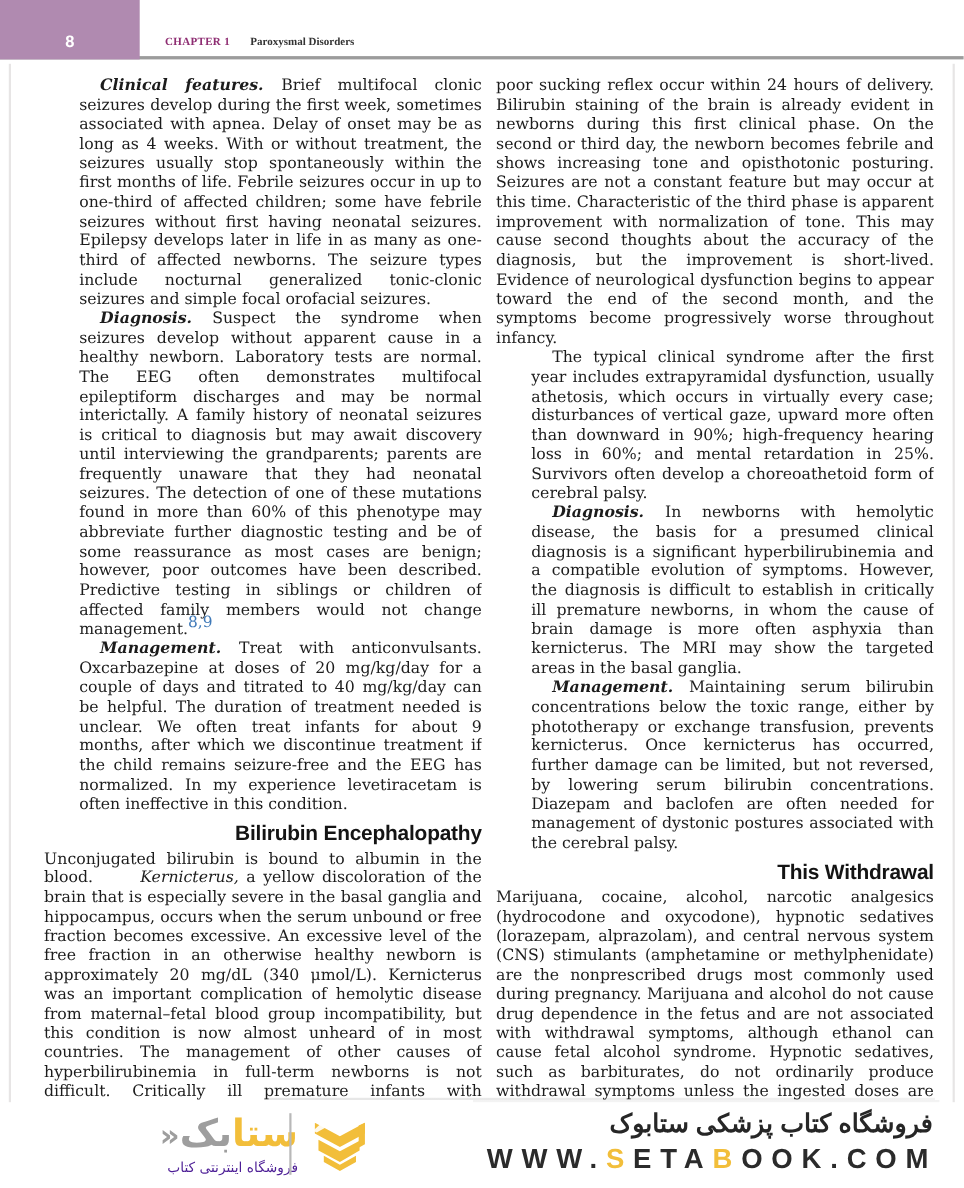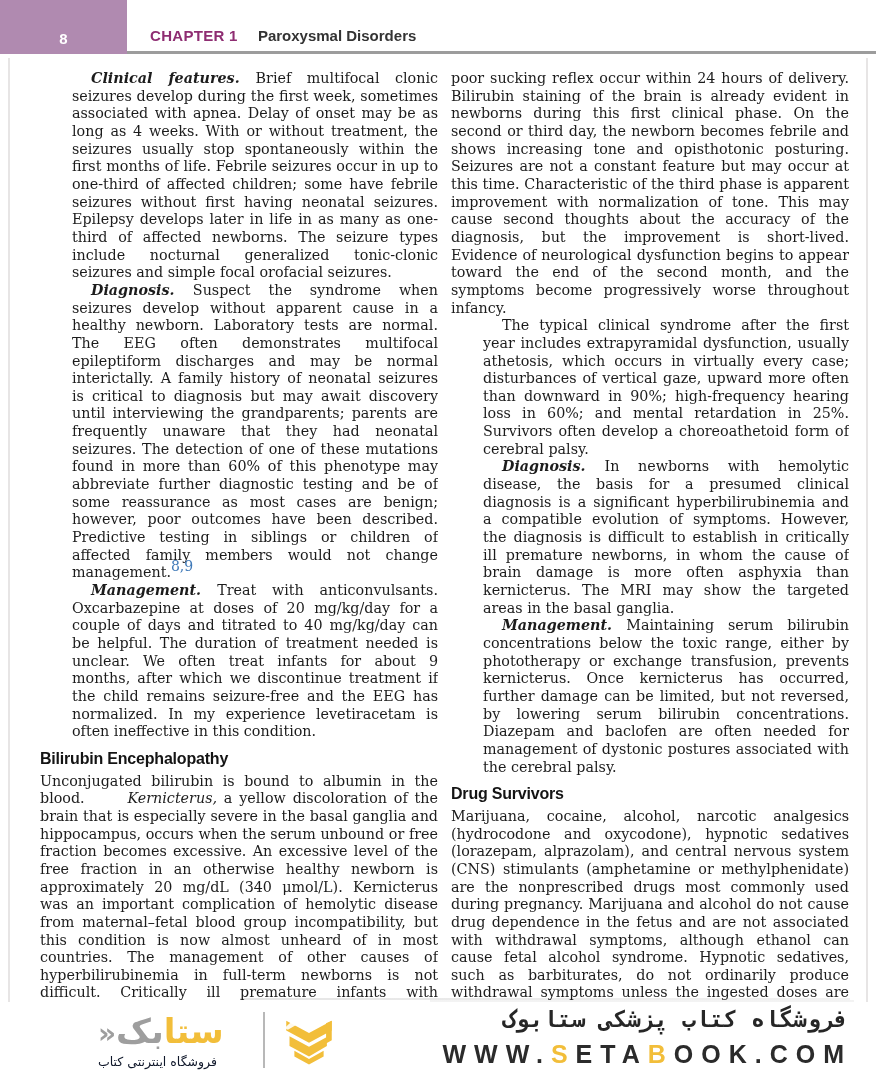--- a/index.html
+++ b/index.html
@@ -21,22 +21,22 @@
   .page-num-block {
     position: absolute; left: 0; top: 0; width: 127px; height: 54px;
     background: #b08ab0;
     display: flex; align-items: flex-end; justify-content: center;
     padding-bottom: 7px;
     font-family: "Liberation Sans", sans-serif;
     font-weight: bold; font-size: 15px; color: #ffffff;
   }
   .chapter-line {
     position: absolute; left: 150px; bottom: 7px;
-    font-family: Liberation Sans, sans-serif;
-    font-size: 15px; white-space: nowrap; margin-top: 44px;
+    font-family: Liberation Serif, serif;
+    font-size: 10px; white-space: nowrap; margin-top: 44px;
   }
   .chapter-label { color: #8e2d72; font-weight: bold; letter-spacing: .3px; }
   .chapter-title { color: #333333; font-weight: bold; margin-left: 16px; }
 
   
   .content {
     position: absolute; top: 70px; left: 40px;
     width: 810px; height: 933px;
     overflow: hidden;
     display: flex; gap: 13px;
@@ -49,71 +49,71 @@
     color: #1c1c1c;
     overflow: hidden;
   }
   .para { margin: 0; }
   .para.indent { text-indent: 19px; margin-left: 32px; }
   .seg-lead { font-weight: bold; font-style: italic; }
   .seg-italic { font-style: italic; margin-left: 36px; }
   sup.seg-sup { color: #3f79b8; font-size: 14px; line-height: 0; font-family: "DejaVu Serif", serif; }
   .col-heading {
     font-family: "Liberation Sans", sans-serif;
-    font-size: 16px; font-weight: bold; color: #141414;
+    font-size: 19px; font-weight: bold; color: #141414;
     letter-spacing: -0.2px;
     margin: 9px 0 5px 0;
-    text-align: left;
+    text-align: right;
   }
 
   
   .scan-cut-line {
     position: absolute; top: 998px; left: 240px; right: 26px; height: 2px;
     background: linear-gradient(90deg, rgba(0,0,0,0.10), rgba(0,0,0,0.05));
   }
   .scan-shadow-band {
     position: absolute; top: 1000px; left: 430px; right: 22px; height: 20px;
     background: linear-gradient(rgba(0,0,0,0.05), rgba(0,0,0,0.0));
   }
   .scan-edge-left  { position: absolute; left: 8px;  top: 58px; height: 950px; width: 2px; background: #e7e5e5; }
   .scan-edge-right { position: absolute; left: 866px; top: 58px; height: 950px; width: 2px; background: #e7e5e5; }
 
   
   .page-footer { position: absolute; left: 0; top: 1002px; width: 876px; height: 78px; background: #ffffff; }
 
   .logo-left {
-    position: absolute; left: 98px; top: 10px; width: 162px;
-    text-align: left;
+    position: absolute; left: 109px; top: 10px; width: 162px;
+    text-align: right;
     font-family: "DejaVu Sans", sans-serif;
   }
   .logo-wordmark {
     direction: rtl; unicode-bidi: isolate;
     font-size: 34px; font-weight: bold; line-height: 38px;
     white-space: nowrap;
   }
   .wordmark-yellow { color: #f2be3a; }
   .wordmark-gray { color: #9e9e9e; }
   .wordmark-chevrons { color: #9e9e9e; font-size: 28px; }
   .logo-tagline {
     margin-top: 1px;
-    font-size: 12.5px; color: #0f172a; line-height: 16px;
+    font-size: 12.5px; color: #4c1d95; line-height: 16px;
     direction: rtl;
   }
   .logo-divider {
     position: absolute; left: 263px; top: 10px; width: 2px; height: 56px;
     background: #b8b8b8;
   }
   .logo-emblem { position: absolute; left: 283px; top: 8px; }
 
   .footer-right {
     position: absolute; right: 24px; top: 4px; width: 560px;
     text-align: right;
   }
   .footer-persian {
-    font-family: Liberation Mono, monospace;
+    font-family: Liberation Sans, sans-serif;
     font-size: 23px; font-weight: bold; color: #262626;
     line-height: 30px; direction: rtl;
     padding-right: 4px;
   }
   .footer-url {
     font-family: "Liberation Sans", sans-serif;
     font-weight: bold; font-size: 25px; letter-spacing: 8px;
     color: #2b2b2b; line-height: 36px; white-space: nowrap;
   }
   .url-dark { color: #2b2b2b; }
@@ -138,21 +138,21 @@
       <p class="para indent"><span class="seg-lead">Diagnosis. </span><span class="seg-normal">Suspect the syndrome when seizures develop without apparent cause in a healthy newborn. Laboratory tests are normal. The EEG often demonstrates multifocal epileptiform discharges and may be normal interictally. A family history of neonatal seizures is critical to diagnosis but may await discovery until interviewing the grandparents; parents are frequently unaware that they had neonatal seizures. The detection of one of these mutations found in more than 60% of this phenotype may abbreviate further diagnostic testing and be of some reassurance as most cases are benign; however, poor outcomes have been described. Predictive testing in siblings or children of affected family members would not change management.</span><sup class="seg-sup">8,9</sup></p>
       <p class="para indent"><span class="seg-lead">Management. </span><span class="seg-normal">Treat with anticonvulsants. Oxcarbazepine at doses of 20 mg/kg/day for a couple of days and titrated to 40 mg/kg/day can be helpful. The duration of treatment needed is unclear. We often treat infants for about 9 months, after which we discontinue treatment if the child remains seizure-free and the EEG has normalized. In my experience levetiracetam is often ineffective in this condition.</span></p>
       <h2 class="col-heading">Bilirubin Encephalopathy</h2>
       <p class="para"><span class="seg-normal">Unconjugated bilirubin is bound to albumin in the blood. </span><span class="seg-italic">Kernicterus,</span><span class="seg-normal"> a yellow discoloration of the brain that is especially severe in the basal ganglia and hippocampus, occurs when the serum unbound or free fraction becomes excessive. An excessive level of the free fraction in an otherwise healthy newborn is approximately 20 mg/dL (340 μmol/L). Kernicterus was an important complication of hemolytic disease from maternal–fetal blood group incompatibility, but this condition is now almost unheard of in most countries. The management of other causes of hyperbilirubinemia in full-term newborns is not difficult. Critically ill premature infants with respiratory distress syndrome, acidosis, and sepsis are the group at greatest risk. In such newborns, lower concentrations of bilirubin may be sufficient to cause bilirubin encephalopathy, and even the albumin-bound fraction may pass the blood–brain barrier.</span></p>
     </div>
   <div class="column">
       <p class="para"><span class="seg-normal">poor sucking reflex occur within 24 hours of delivery. Bilirubin staining of the brain is already evident in newborns during this first clinical phase. On the second or third day, the newborn becomes febrile and shows increasing tone and opisthotonic posturing. Seizures are not a constant feature but may occur at this time. Characteristic of the third phase is apparent improvement with normalization of tone. This may cause second thoughts about the accuracy of the diagnosis, but the improvement is short-lived. Evidence of neurological dysfunction begins to appear toward the end of the second month, and the symptoms become progressively worse throughout infancy.</span></p>
       <p class="para indent"><span class="seg-normal">The typical clinical syndrome after the first year includes extrapyramidal dysfunction, usually athetosis, which occurs in virtually every case; disturbances of vertical gaze, upward more often than downward in 90%; high-frequency hearing loss in 60%; and mental retardation in 25%. Survivors often develop a choreoathetoid form of cerebral palsy.</span></p>
       <p class="para indent"><span class="seg-lead">Diagnosis. </span><span class="seg-normal">In newborns with hemolytic disease, the basis for a presumed clinical diagnosis is a significant hyperbilirubinemia and a compatible evolution of symptoms. However, the diagnosis is difficult to establish in critically ill premature newborns, in whom the cause of brain damage is more often asphyxia than kernicterus. The MRI may show the targeted areas in the basal ganglia.</span></p>
       <p class="para indent"><span class="seg-lead">Management. </span><span class="seg-normal">Maintaining serum bilirubin concentrations below the toxic range, either by phototherapy or exchange transfusion, prevents kernicterus. Once kernicterus has occurred, further damage can be limited, but not reversed, by lowering serum bilirubin concentrations. Diazepam and baclofen are often needed for management of dystonic postures associated with the cerebral palsy.</span></p>
-      <h2 class="col-heading">Drug Survivors</h2>
+      <h2 class="col-heading">This Withdrawal</h2>
       <p class="para"><span class="seg-normal">Marijuana, cocaine, alcohol, narcotic analgesics (hydrocodone and oxycodone), hypnotic sedatives (lorazepam, alprazolam), and central nervous system (CNS) stimulants (amphetamine or methylphenidate) are the nonprescribed drugs most commonly used during pregnancy. Marijuana and alcohol do not cause drug dependence in the fetus and are not associated with withdrawal symptoms, although ethanol can cause fetal alcohol syndrome. Hypnotic sedatives, such as barbiturates, do not ordinarily produce withdrawal symptoms unless the ingested doses are very large. Phenobarbital has a sufficiently long half-life in newborns that sudden withdrawal does not occur. The prototype of narcotic withdrawal in the newborn is with heroin or methadone, but a similar syndrome occurs with</span></p>
     </div>
 </div>
 
 <div class="scan-cut-line"></div>
 <div class="scan-shadow-band"></div>
 <div class="scan-edge-left"></div>
 <div class="scan-edge-right"></div>
 
 <div class="page-footer">

